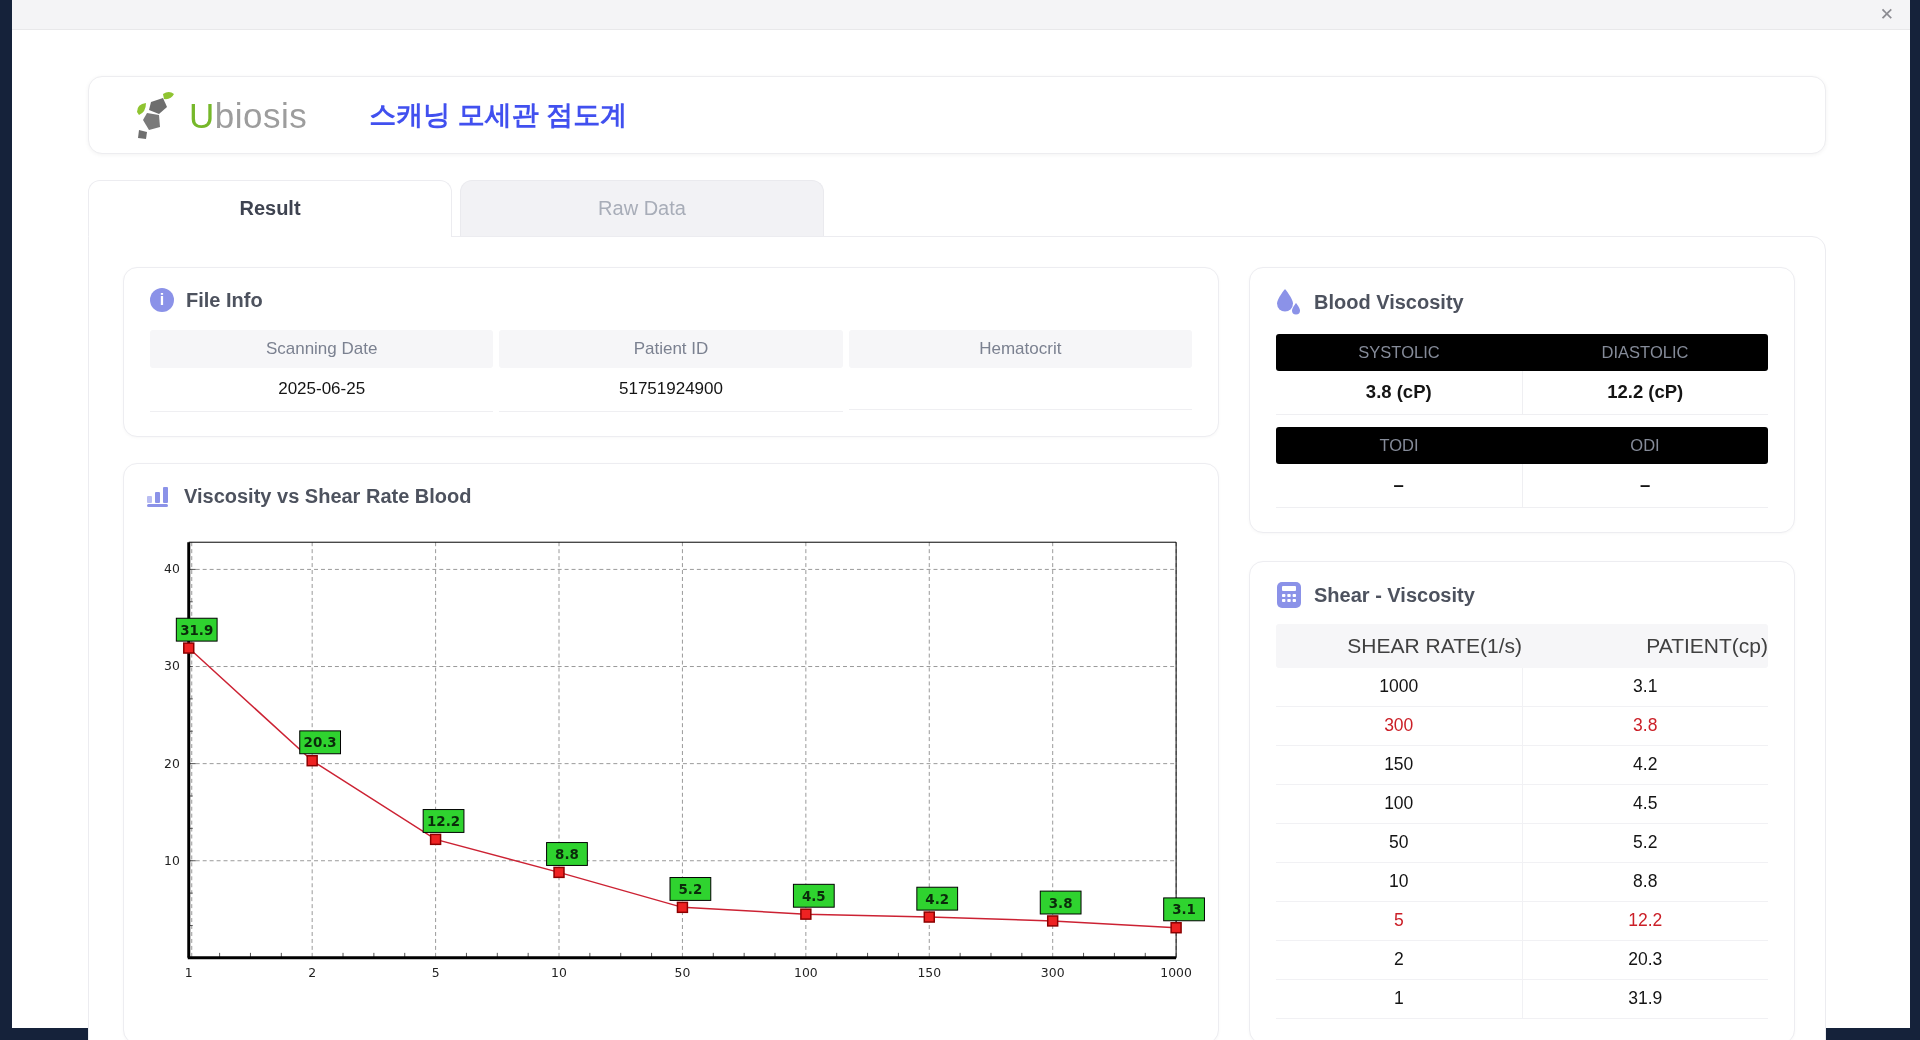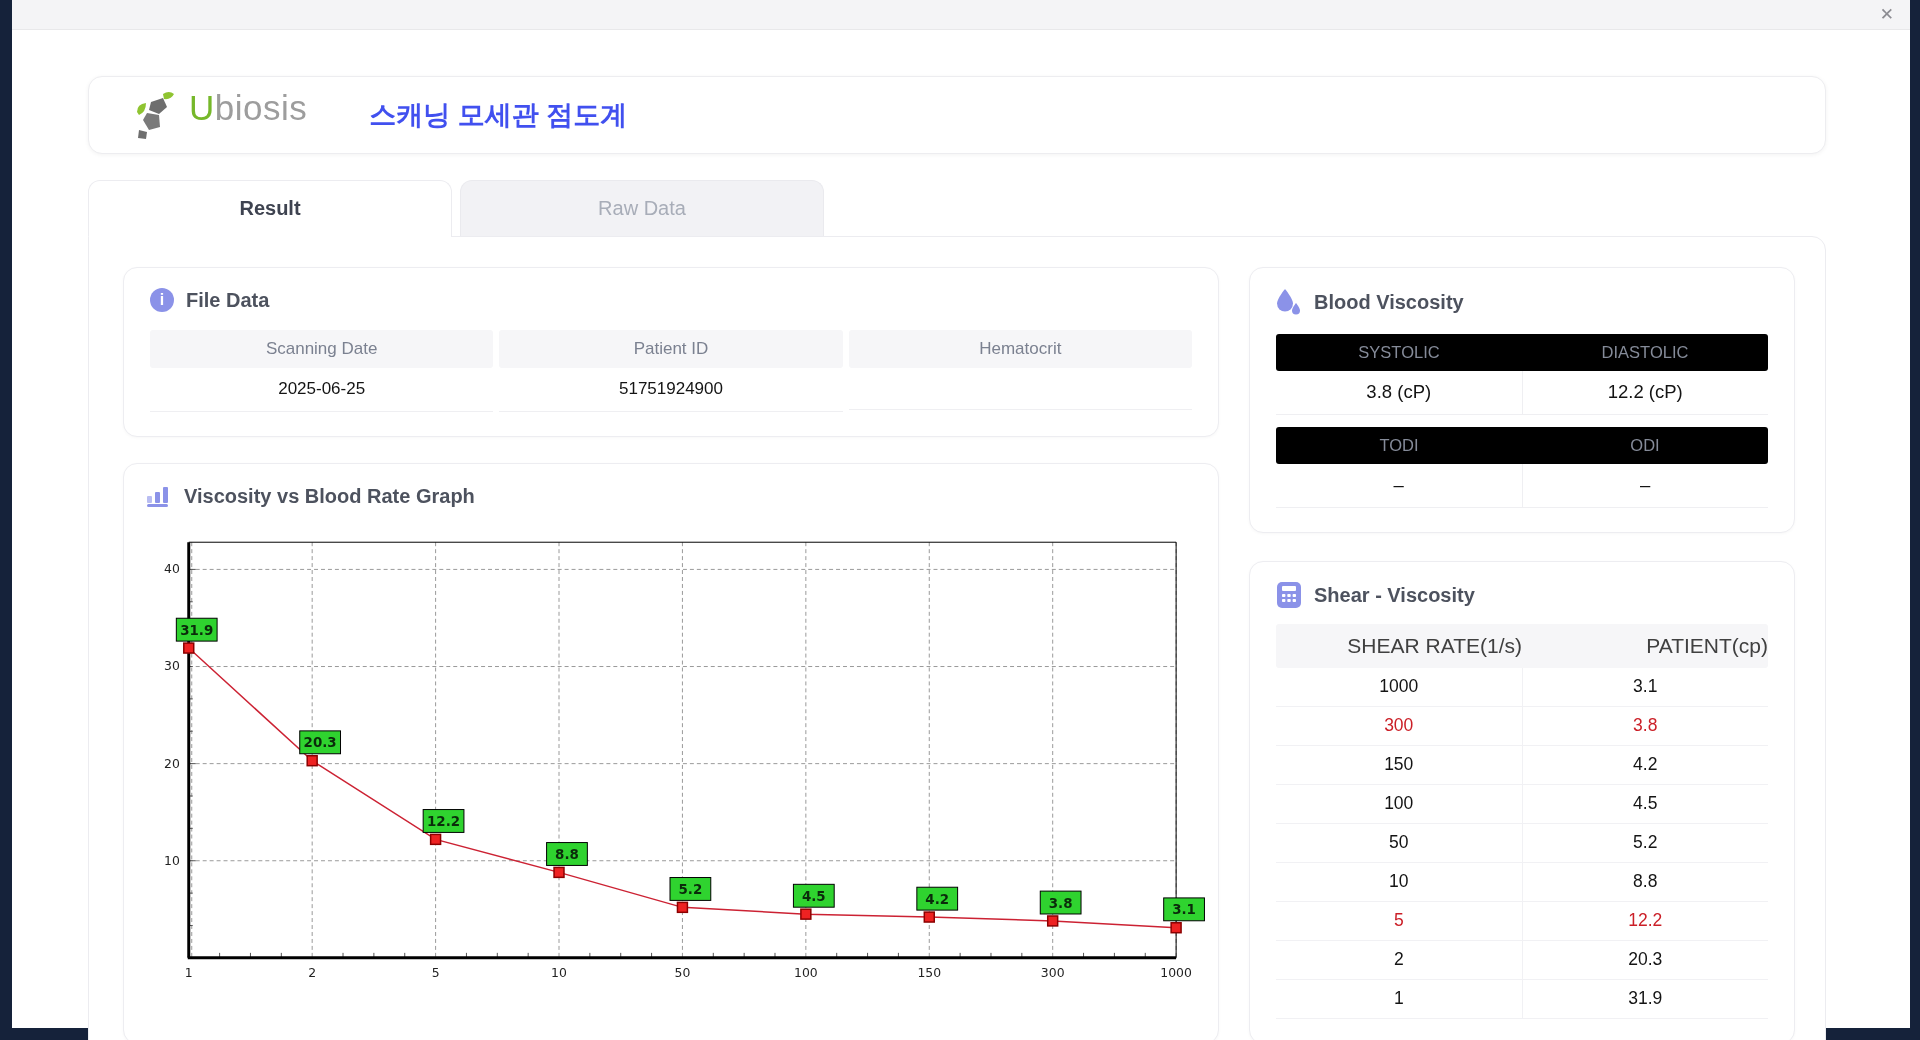--- a/index.html
+++ b/index.html
@@ -7,21 +7,21 @@
   body { background:#15223a; font-family:"Liberation Sans", sans-serif; position:relative; overflow:hidden; }
 
   .window { position:absolute; left:12px; top:0; right:10px; bottom:12px; background:#fff; display:flex; flex-direction:column; }
   .titlebar { height:30px; background:#f4f4f6; border-bottom:1px solid #e8e8ea; display:flex; align-items:center; justify-content:flex-end; padding-right:16px; flex:0 0 auto; }
   .close-btn { color:#8c8c92; font-size:17px; line-height:1; cursor:default; }
 
   .content { flex:1; padding:46px 84px 0 76px; display:flex; flex-direction:column; }
 
   .header-card { height:78px; border:1px solid #ededf0; border-radius:14px; background:#fff;
     box-shadow:0 1px 4px rgba(0,0,0,0.05); display:flex; align-items:center; padding:0 44px; gap:62px; flex:0 0 auto; }
-  .logo { display:flex; align-items:flex-start; gap:4px; }
+  .logo { display:flex; align-items:center; gap:4px; }
   .logo-text { font-size:35px; color:#9d9d9d; letter-spacing:0.5px; line-height:1; }
   .logo-text .u { color:#76b82a; }
   .app-title { font-size:27px; font-weight:bold; color:#4150ef; }
 
   .tabs { display:flex; gap:8px; margin-top:26px; flex:0 0 auto; }
   .tab { width:364px; height:56px; display:flex; align-items:center; justify-content:center; font-size:20px;
     border-radius:12px 12px 0 0; cursor:default; }
   .tab.active { background:#fff; border:1px solid #ececf0; border-bottom:none; font-weight:bold; color:#3e4350;
     position:relative; z-index:2; }
   .tab.active::after { content:""; position:absolute; left:0; right:0; bottom:-2px; height:3px; background:#fff; }
@@ -50,21 +50,21 @@
   svg.chart { display:block; overflow:visible; }
 
   
   .blood { padding:20px 26px 24px; flex:0 0 auto; }
   .bv-table { margin-top:18px; }
   .bv-group + .bv-group { margin-top:12px; }
   .bv-row { display:flex; }
   .bv-row.head { background:#000000; border-radius:3px; }
   .bv-cell { flex:1; text-align:center; }
   .bv-row.head .bv-cell { font-size:16.5px; color:#858b99; padding:9px 0; }
-  .bv-row.vals .bv-cell { font-size:18.5px; color:#141414; padding:10px 0 11px; border-bottom:1px solid #efeff2; }
+  .bv-row.vals .bv-cell { font-size:18.5px; color:#141414; padding:10px 0 11px; border-bottom:1px solid #efeff2;font-weight:bold; }
   .bv-row.vals .bv-cell + .bv-cell { border-left:1px solid #efeff2; }
 
   
   .shear { padding:20px 26px 24px; flex:1; }
   .sv-table { margin-top:16px; }
   .sv-head { display:flex; background:#f6f6f8; border-radius:3px; }
   .sv-head-cell { flex:1; text-align:right; font-size:21px; color:#404040; padding:10px 0; }
   .sv-row { display:flex; border-bottom:1px solid #f1f1f4; }
   .sv-cell { flex:1; text-align:center; font-size:17.5px; color:#141414; padding:8px 0 9px; }
   .sv-cell + .sv-cell { border-left:1px solid #f1f1f4; }
@@ -103,21 +103,21 @@
         </div>
     </div>
 
     <div class="main">
 
       <div class="left-col">
 
         <div class="panel file-info">
           <div class="panel-title">
             <span class="icon-badge">i</span>
-            <span>File Data</span>
+            <span>File Info</span>
           </div>
           <div class="fi-grid">
               <div class="fi-col">
                 <div class="fi-label">Scanning Date</div>
                 <div class="fi-value">2025-06-25</div>
               </div>
               <div class="fi-col">
                 <div class="fi-label">Patient ID</div>
                 <div class="fi-value">51751924900</div>
               </div>
@@ -129,21 +129,21 @@
         </div>
 
         <div class="panel graph-panel">
           <div class="panel-title">
             <svg width="26" height="24" viewBox="0 0 26 24">
               <rect x="1" y="12" width="5" height="7" rx="1" fill="#b9bdf2"></rect>
               <rect x="9" y="8" width="5" height="11" rx="1" fill="#8b92e8"></rect>
               <rect x="17" y="3" width="5" height="16" rx="1" fill="#8b92e8"></rect>
               <rect x="1" y="20" width="21" height="3" rx="1.5" fill="#8b92e8"></rect>
             </svg>
-            <span>Viscosity vs Blood Rate Graph</span>
+            <span>Viscosity vs Shear Rate Blood</span>
           </div>
           <div class="chart-wrap">
             <svg class="chart" id="chart-svg" width="1050" height="468" viewBox="0 0 1056 470">
                 <rect x="43" y="20" width="993" height="418" fill="#ffffff"></rect>
                 <line x1="46" y1="20" x2="46" y2="438" stroke="#999" stroke-width="1" stroke-dasharray="4 3"></line>
                 <line x1="167.125" y1="20" x2="167.125" y2="438" stroke="#999" stroke-width="1" stroke-dasharray="4 3"></line>
                 <line x1="291.25" y1="20" x2="291.25" y2="438" stroke="#999" stroke-width="1" stroke-dasharray="4 3"></line>
                 <line x1="415.375" y1="20" x2="415.375" y2="438" stroke="#999" stroke-width="1" stroke-dasharray="4 3"></line>
                 <line x1="539.5" y1="20" x2="539.5" y2="438" stroke="#999" stroke-width="1" stroke-dasharray="4 3"></line>
                 <line x1="663.625" y1="20" x2="663.625" y2="438" stroke="#999" stroke-width="1" stroke-dasharray="4 3"></line>

